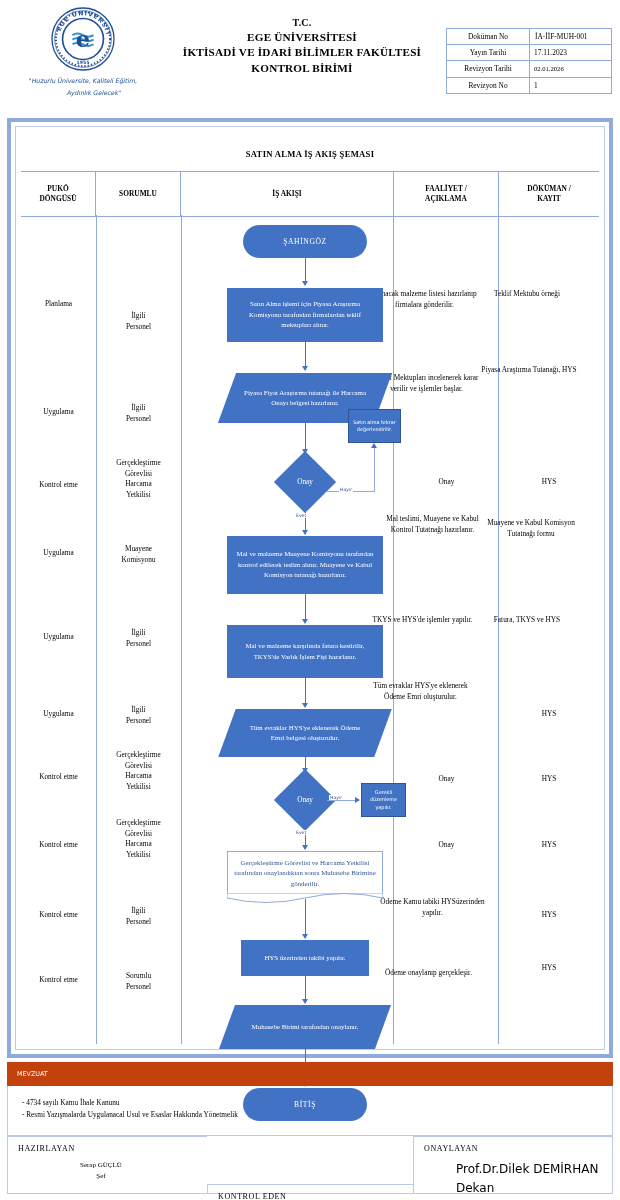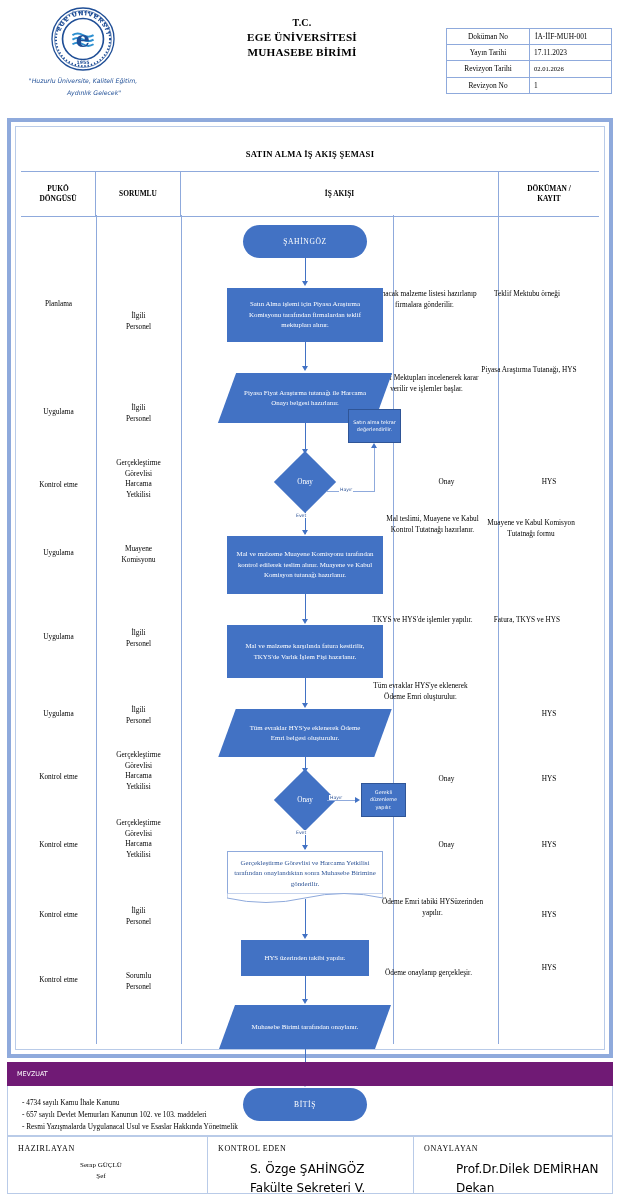--- a/index.html
+++ b/index.html
@@ -151,42 +151,42 @@
     border-left:5px solid #4272c4;
   }
   .elabel{
     position:absolute;font-family:"DejaVu Sans",sans-serif;
     font-size:4.6px;color:#2f5597;background:#fff;padding:0 1px;
   }
 
   
   .mevzuat-bar{
     position:absolute;left:7px;top:1062px;width:606px;height:24px;
-    background:#701a75;color:#fff;
+    background:#c2410c;color:#fff;
     font-family:"DejaVu Sans",sans-serif;font-size:6.4px;
     display:flex;align-items:center;padding-left:10px;box-sizing:border-box;
   }
   .mevzuat-body{
     position:absolute;left:7px;top:1086px;width:606px;height:50px;
     border:1px solid #b9cbe8;border-top:none;box-sizing:border-box;
     padding:11px 0 0 14px;
   }
   .mevzuat-body div{font-size:7.3px;line-height:1.62;}
 
   
   .signrow{
     position:absolute;left:7px;top:1136px;width:606px;height:58px;
     display:flex;box-sizing:border-box;
   }
   .signcell{
     border:1px solid #b9cbe8;border-right:none;box-sizing:border-box;
     padding:7px 0 0 10px;position:relative;
   }
   .signcell:last-child{border-right:1px solid #b9cbe8;}
-  .s1{width:200px;} .s2{width:206px;} .s3{flex:1;}
+  .s1{width:200px;} .s2{width:206px;margin-top:48px;} .s3{flex:1;}
   .signcell .role{font-size:8px;letter-spacing:.6px;}
   .signcell .person{
     position:absolute;left:42px;top:23px;
     font-family:"DejaVu Sans",sans-serif;font-size:12px;line-height:1.55;
   }
   .signcell.s1 .person{font-family:"Liberation Serif",serif;font-size:7px;left:72px;text-align:center;}
 </style>
 </head>
 <body>
 
@@ -214,21 +214,22 @@
     </div>
     <div class="slogan">
       <span>"Huzurlu Üniversite, Kaliteli Eğitim,</span>
       <span class="l2">Aydınlık Gelecek"</span>
     </div>
   </div>
 
   <div class="title-block">
     <div class="t1">T.C.</div>
     <div>EGE ÜNİVERSİTESİ</div>
-    <div>MUHASEBE BİRİMİ</div>
+    <div>İKTİSADİ VE İDARİ BİLİMLER FAKÜLTESİ</div>
+    <div>KONTROL BİRİMİ</div>
   </div>
 
   <table class="meta-table">
     <tbody>
         <tr>
       <td class="k">Doküman No</td>
       <td class="v">İA-İİF-MUH-001</td>
     </tr>
     <tr>
       <td class="k">Yayın Tarihi</td>
@@ -250,20 +251,23 @@
   <div class="frame-inner">
 
     <div class="sheet-title">SATIN ALMA İŞ AKIŞ ŞEMASI</div>
 
     <div class="colheads">
       <div class="ch c1">
         <span><span>PUKÖ</span><br><span>DÖNGÜSÜ</span></span>
       </div>
       <div class="ch c2">SORUMLU</div>
       <div class="ch c3">İŞ AKIŞI</div>
+      <div class="ch c4">
+        <span><span>FAALİYET /</span><br><span>AÇIKLAMA</span></span>
+      </div>
       <div class="ch c5">
         <span><span>DÖKÜMAN /</span><br><span>KAYIT</span></span>
       </div>
     </div>
 
     <div class="bodygrid">
       <div class="vline v1"></div>
       <div class="vline v2"></div>
       <div class="vline v3"></div>
       <div class="vline v4"></div>
@@ -314,21 +318,21 @@
       </div>
 
       <div class="cell fa" style="top:74px;padding:0 22px">Alınacak malzeme listesi hazırlanıp firmalara gönderilir.</div>
       <div class="cell fa" style="top:158px;padding:0 20px">Teklif Mektupları incelenerek karar verilir ve işlemler başlar.</div>
       <div class="cell fa" style="top:262px">Onay</div>
       <div class="cell fa" style="top:299px;padding:0 14px">Mal teslimi, Muayene ve Kabul Kontrol Tutatnağı hazırlanır.</div>
       <div class="cell fa" style="top:400px;padding:0 24px">TKYS ve HYS'de işlemler yapılır.</div>
       <div class="cell fa" style="top:466px;padding:0 26px">Tüm evraklar HYS'ye eklenerek Ödeme Emri oluşturulur.</div>
       <div class="cell fa" style="top:559px">Onay</div>
       <div class="cell fa" style="top:625px">Onay</div>
-      <div class="cell fa" style="top:682px;padding:0 14px">Ödeme Emri tabiki HYSüzerinden yapılır.</div>
+      <div class="cell fa" style="top:682px;padding:0 14px">Ödeme Kamu tabiki HYSüzerinden yapılır.</div>
       <div class="cell fa" style="top:753px;padding:0 18px">Ödeme onaylanıp gerçekleşir.</div>
 
       <div class="cell dok" style="top:74px;padding:0 22px">Teklif Mektubu örneği</div>
       <div class="cell dok" style="top:150px;padding:0 20px">Piyasa Araştırma Tutanağı, HYS</div>
       <div class="cell dok" style="top:262px">HYS</div>
       <div class="cell dok" style="top:303px;padding:0 18px">Muayene ve Kabul Komisyon Tutatnağı formu</div>
       <div class="cell dok" style="top:400px;padding:0 22px">Fatura, TKYS ve HYS</div>
       <div class="cell dok" style="top:494px">HYS</div>
       <div class="cell dok" style="top:559px">HYS</div>
       <div class="cell dok" style="top:625px">HYS</div>
@@ -417,21 +421,20 @@
 
         <div class="shape terminator" style="left:62px;top:873px;width:124px;height:33px">BİTİŞ</div>
       </div>
     </div>
   </div>
 </div>
 
 <div class="mevzuat-bar">MEVZUAT</div>
 <div class="mevzuat-body">
   <div>- 4734 sayılı Kamu İhale Kanunu</div>
-  <div>- 657 sayılı Devlet Memurları Kanunun 102. ve 103. maddeleri</div>
   <div>- Resmi Yazışmalarda Uygulanacal Usul ve Esaslar Hakkında Yönetmelik</div>
 </div>
 
 <div class="signrow">
   <div class="signcell s1">
     <div class="role">HAZIRLAYAN</div>
     <div class="person">
       <span>Serap GÜÇLÜ</span><br><span>Şef</span>
     </div>
   </div>

